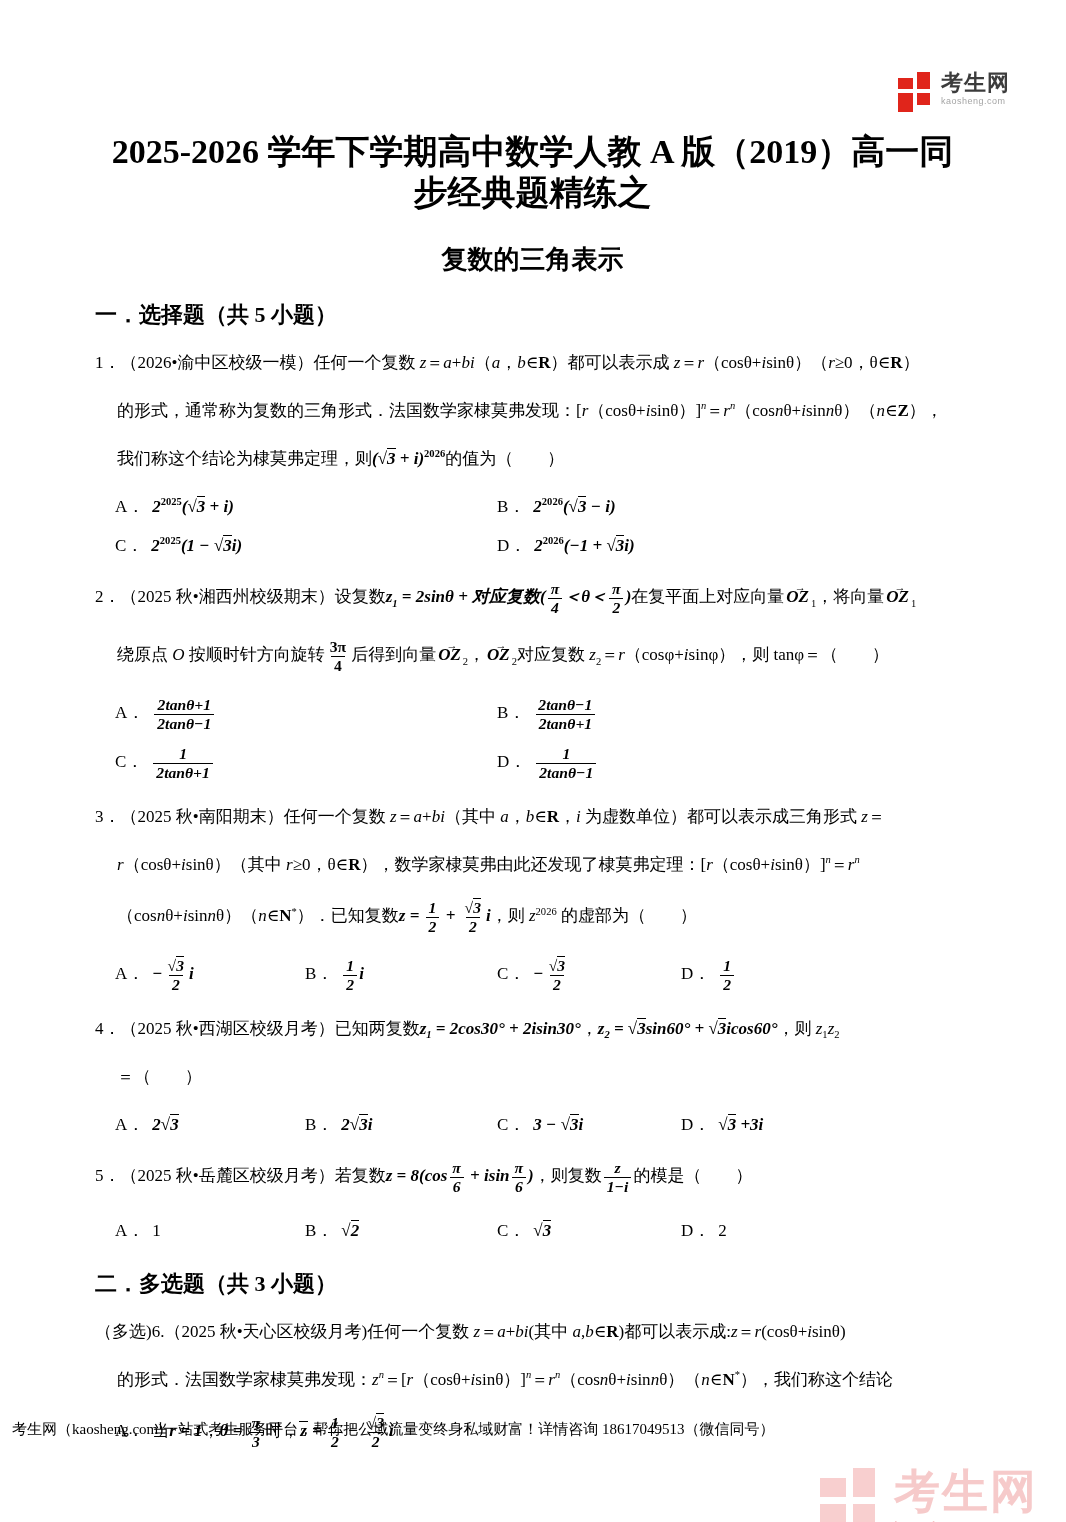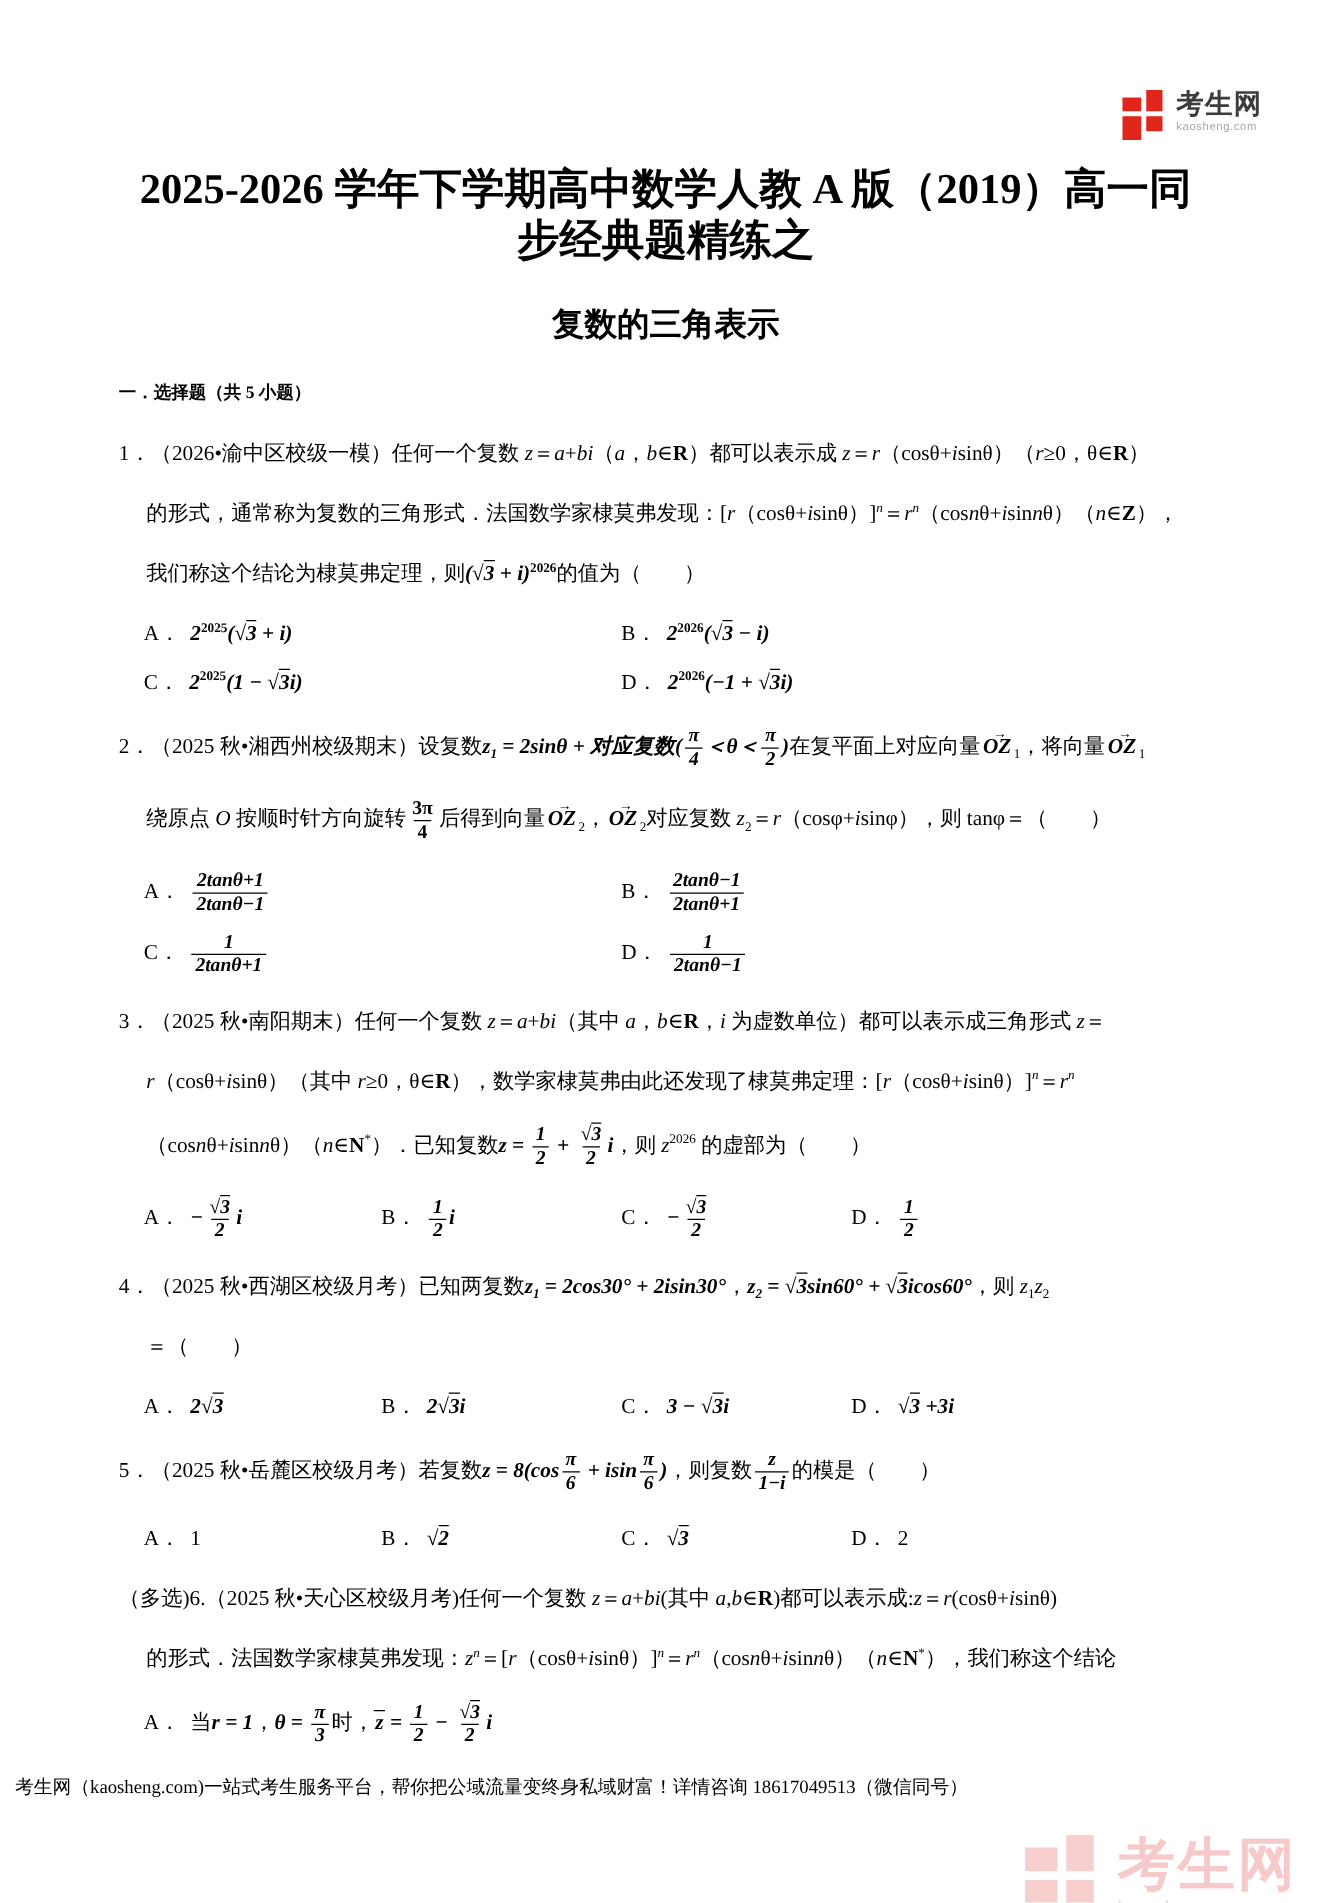--- a/index.html
+++ b/index.html
@@ -21,21 +21,21 @@
   .logo-mark .b4{left:19px;top:21px;width:13px;height:12px;}
   .logo-text{display:flex;flex-direction:column;line-height:1;}
   .logo-name{font-family:"Liberation Sans","DejaVu Sans",sans-serif;font-weight:bold;font-size:22px;color:#3c3c3c;letter-spacing:1px;}
   .logo-domain{font-family:"Liberation Sans","DejaVu Sans",sans-serif;font-size:9px;color:#a5a5a5;margin-top:3px;letter-spacing:0.5px;}
 
   
   .title-l1{font-size:34px;font-weight:bold;text-align:center;margin:72px 0 0;line-height:1.2;}
   .title-l2{font-size:26px;font-weight:bold;text-align:center;margin:30px 0 0;line-height:1.2;}
 
   
-  .section-header{font-weight:bold;font-size:14px;margin-top:27px;line-height:26px;}
+  .section-header{font-weight:bold;font-size:22px;margin-top:27px;line-height:26px;}
   .qline{margin-top:21px;line-height:27px;}
   .qline.cont{padding-left:22px;}
   .opts{display:grid;margin-top:21px;padding-left:20px;row-gap:12px;justify-items:start;line-height:27px;}
   .opts.two{grid-template-columns:382px auto;}
   .opts.four{grid-template-columns:190px 192px 184px auto;}
   .opts.one{grid-template-columns:auto;}
   .opt{white-space:nowrap;}
   .opt-label{margin-right:8px;}
 
   
@@ -173,20 +173,21 @@
         </span><span class="seg-m">)</span><span class="seg-t">，则复数</span><span class="frac">
           <span class="num"><span class="seg-m">z</span></span>
           <span class="den"><span class="seg-m">1−i</span></span>
         </span><span class="seg-t">的模是（　　）</span></div>
       <div class="opts four">
         <span class="opt"><span class="opt-label">A．</span><span class="opt-body"><span class="seg-t">1</span></span></span>
         <span class="opt"><span class="opt-label">B．</span><span class="opt-body"><span class="sqrt"><span class="rad"><span class="seg-m">2</span></span></span></span></span>
         <span class="opt"><span class="opt-label">C．</span><span class="opt-body"><span class="sqrt"><span class="rad"><span class="seg-m">3</span></span></span></span></span>
         <span class="opt"><span class="opt-label">D．</span><span class="opt-body"><span class="seg-t">2</span></span></span>
       </div>
+      <div class="section-header">二．多选题（共 3 小题）</div>
       <div class="qline"><span class="seg-t">（多选)6.（2025 秋•天心区校级月考)任何一个复数 </span><span class="seg-i">z</span><span class="seg-t">＝</span><span class="seg-i">a</span><span class="seg-t">+</span><span class="seg-i">bi</span><span class="seg-t">(其中 </span><span class="seg-i">a</span><span class="seg-t">,</span><span class="seg-i">b</span><span class="seg-t">∈</span><span class="seg-b">R</span><span class="seg-t">)都可以表示成:</span><span class="seg-i">z</span><span class="seg-t">＝</span><span class="seg-i">r</span><span class="seg-t">(cosθ+</span><span class="seg-i">i</span><span class="seg-t">sinθ)</span></div>
       <div class="qline cont"><span class="seg-t">的形式．法国数学家棣莫弗发现：</span><span class="seg-i">z</span><sup><span class="seg-i">n</span></sup><span class="seg-t">＝[</span><span class="seg-i">r</span><span class="seg-t">（cosθ+</span><span class="seg-i">i</span><span class="seg-t">sinθ）]</span><sup><span class="seg-i">n</span></sup><span class="seg-t">＝</span><span class="seg-i">r</span><sup><span class="seg-i">n</span></sup><span class="seg-t">（cos</span><span class="seg-i">n</span><span class="seg-t">θ+</span><span class="seg-i">i</span><span class="seg-t">sin</span><span class="seg-i">n</span><span class="seg-t">θ）（</span><span class="seg-i">n</span><span class="seg-t">∈</span><span class="seg-b">N</span><sup><span class="seg-t">*</span></sup><span class="seg-t">），我们称这个结论</span></div>
       <div class="opts one">
         <span class="opt"><span class="opt-label">A．</span><span class="opt-body"><span class="seg-t">当</span><span class="seg-m">r = 1</span><span class="seg-t">，</span><span class="seg-m">θ = </span><span class="frac">
               <span class="num"><span class="seg-m">π</span></span>
               <span class="den"><span class="seg-m">3</span></span>
             </span><span class="seg-t">时，</span><span class="bar"><span class="seg-m">z</span></span><span class="seg-m"> = </span><span class="frac">
               <span class="num"><span class="seg-m">1</span></span>
               <span class="den"><span class="seg-m">2</span></span>
             </span><span class="seg-m"> − </span><span class="frac">

